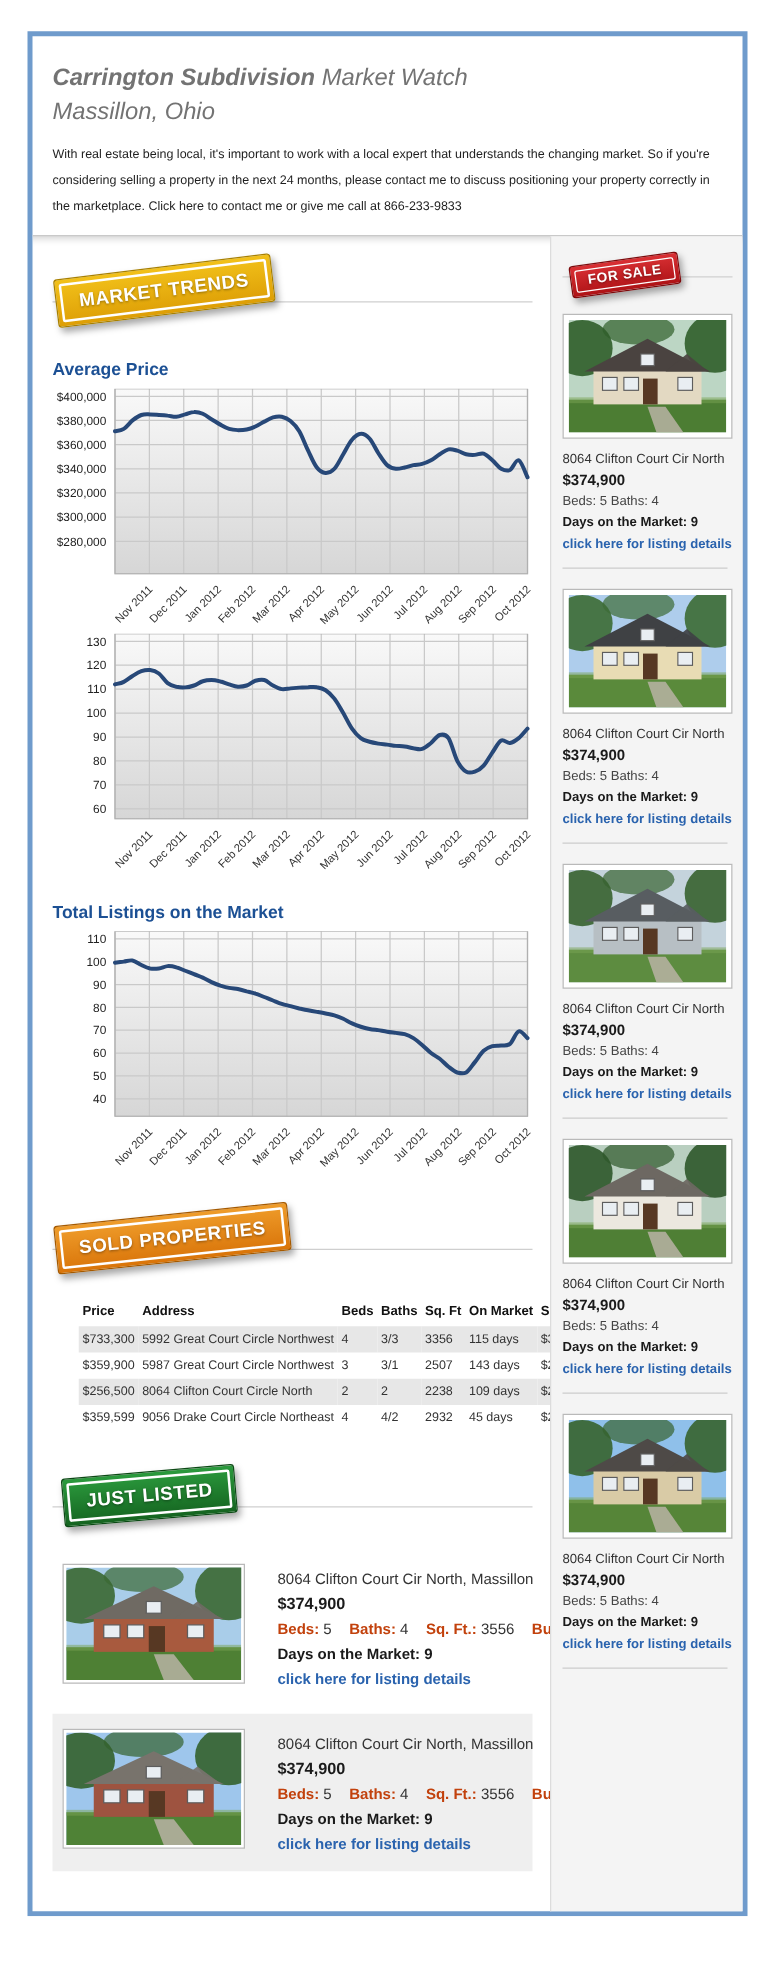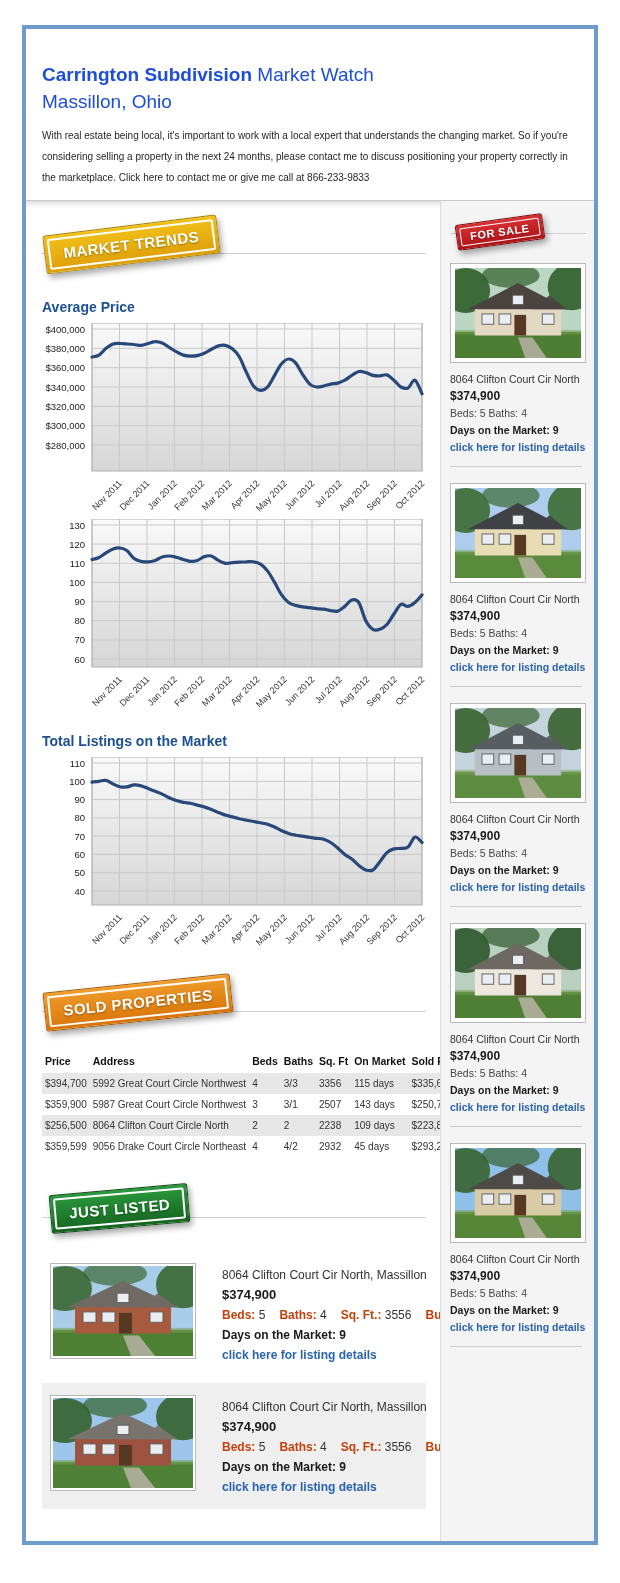--- a/index.html
+++ b/index.html
@@ -10,21 +10,21 @@
     font-family:"Liberation Sans", sans-serif;
     color:#222;
   }
   .frame {
     margin:25px 22px 0 22px;
     border:4px solid #6f9bcc;
     background:#fff;
   }
   
   header { padding:16px 16px 12px 16px; }
-  h1 { font-size:19px; line-height:27px; font-weight:normal; color:#1d4ed8; margin:16px 0 10px 0; }
+  h1 { font-size:19px; line-height:27px; font-weight:normal; color:#737373; margin:4px 0 10px 0;font-style:italic; }
   h1 .b { font-weight:bold; }
   .intro { font-size:10px; line-height:21px; margin:0; color:#1f1f1f; max-width:545px; }
   
   .main {
     display:flex;
     border-top:1px solid #c9c9c9;
     box-shadow: inset 0 7px 7px -6px rgba(0,0,0,0.22);
   }
   .col-left  { width:414px; padding:12px 14px 26px 16px; }
   .col-right { flex:1; background:#f4f4f4; border-left:1px solid #dcdcdc; padding:10px 8px 20px 9px; }
@@ -49,21 +49,21 @@
   }
   .badge.yellow { background:linear-gradient(#f2c11a,#dd9e06); border:1px solid #a88000; }
   .badge.orange { background:linear-gradient(#ef9d2b,#d97409); border:1px solid #a55a00; transform:rotate(-6deg); }
   .badge.green  { background:linear-gradient(#2b9a3d,#156420); border:1px solid #0c4a15; transform:rotate(-5deg); left:8px;}
   .badge.red    { background:linear-gradient(#d93034,#ae1316); border:1px solid #7d0a0c; transform:rotate(-8deg); left:6px; }
   .badge.red .inner { font-size:11px; padding:2px 9px; border-width:1.5px; }
   
   .chart-title { font-size:14px; font-weight:bold; color:#1c5094; margin:18px 0 8px 0; }
   .chart svg { display:block; }
   
-  .sold-table { width:100%; border-collapse:collapse; margin-top:10px; }
+  .sold-table { width:100%; border-collapse:collapse; margin-top:10px;margin-left:21px; }
   .sold-table th { text-align:left; font-size:10.5px; font-weight:bold; color:#111; padding:6px 3px; white-space:nowrap; }
   .sold-table td { font-size:10px; color:#333; padding:5px 3px; white-space:nowrap; }
   .sold-table tbody tr:nth-of-type(odd) { background:#e7e7e7; }
   
   .jl-item { display:flex; gap:26px; padding:12px 8px; margin:6px 0; }
   .jl-list > .jl-item:nth-of-type(even) { background:#efefef; }
   .jl-photo-frame { background:#fff; border:1px solid #b9b9b9; padding:2px; width:146px; height:96px; flex:0 0 auto; }
   .jl-text { font-size:12px; line-height:20px; color:#333; padding-top:2px; }
   .jl-price { font-weight:bold; font-size:13px; color:#1a1a1a; }
   .jl-specs .lbl { font-weight:bold; color:#c2410c; }
@@ -291,21 +291,21 @@
               <th>Beds</th>
               <th>Baths</th>
               <th>Sq. Ft</th>
               <th>On Market</th>
               <th>Sold Price</th>
             </tr>
           </thead>
           <tbody>
 
               <tr>
-                <td>$394,700</td>
+                <td>$733,300</td>
                 <td>5992 Great Court Circle Northwest</td>
                 <td>4</td>
                 <td>3/3</td>
                 <td>3356</td>
                 <td>115 days</td>
                 <td>$335,600</td>
               </tr>
 
               <tr>
                 <td>$359,900</td>

